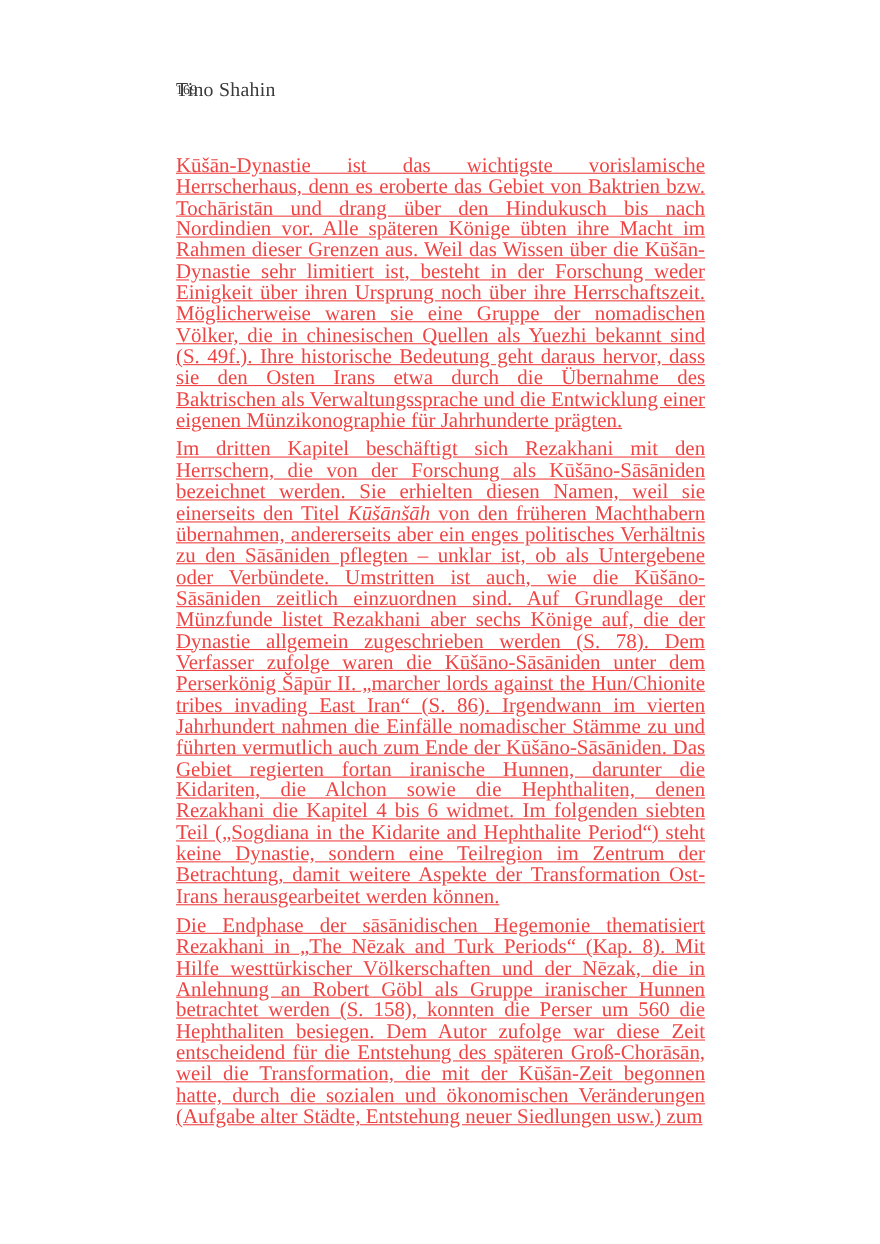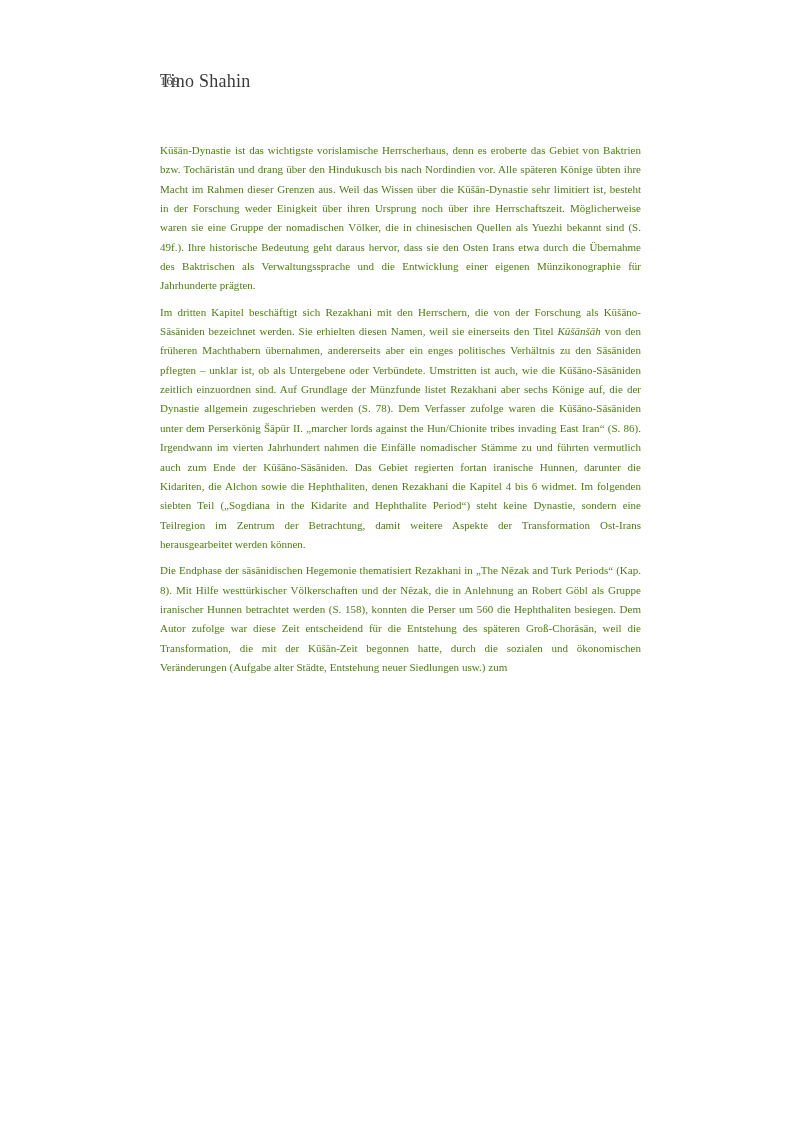--- a/index.html
+++ b/index.html
@@ -56,29 +56,30 @@
   
   .textblock {
     position: absolute;
     left: 160px;
     top: 141px;
     width: 481px;
   }
 
   .para {
     margin: 0 0 7px 0;
-    font-size: 11px;
+    font-size: 19px;
     line-height: 19.35px;
     text-align: justify;
     text-justify: inter-word;
     hyphens: manual;
     -webkit-hyphens: manual;
     letter-spacing: 0.01px;
     word-spacing: 0.1px;
-    color: #4d7c0f;
+    color: #ef4444;
+    text-decoration: underline;
   }
   .para:last-child {
     margin-bottom: 0;
   }
   .para i,
   .para em {
     font-style: italic;
   }
 </style>
 </head>

